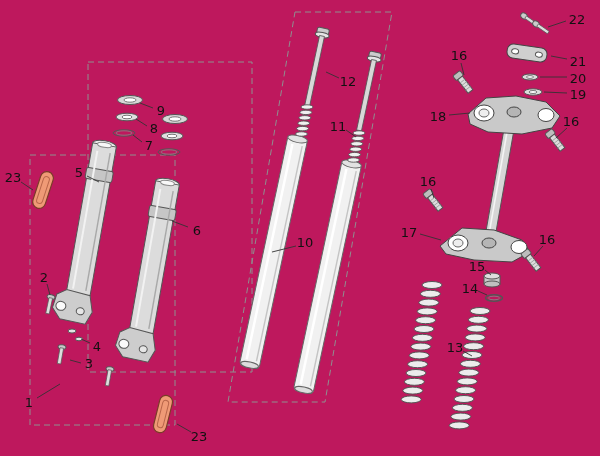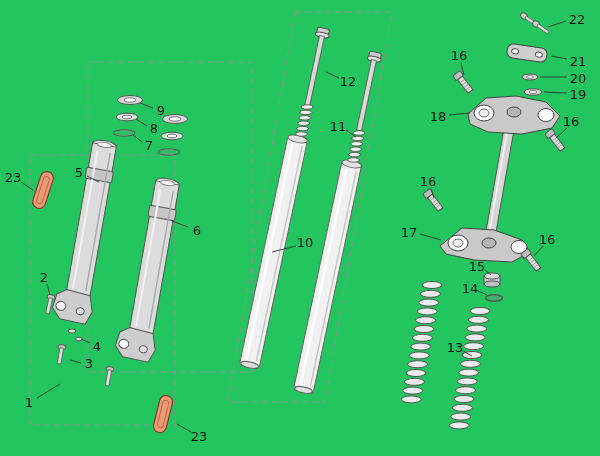--- a/index.html
+++ b/index.html
@@ -1,16 +1,16 @@
 <!DOCTYPE html>
 <html><head>
 <meta charset="utf-8">
 <style>
   html,body{margin:0;padding:0;background:#ffffff;}
-  .stage{width:600px;height:456px;position:relative;background:#22c55e;overflow:hidden;
+  .stage{width:600px;height:456px;position:relative;background:#be185d;overflow:hidden;
          font-family:"DejaVu Sans", sans-serif;}
   svg{display:block;}
   .dash{fill:none;stroke:#8f8f8f;stroke-width:1;stroke-dasharray:6 4;}
   .leader{stroke:#333;stroke-width:0.9;}
   .callout{font-family:"DejaVu Sans", sans-serif;font-size:13px;fill:#111;}
   .coil ellipse{fill:#ececec;stroke:#555;stroke-width:1;}
   .smallcoil ellipse{fill:#f0f0f0;stroke:#555;stroke-width:0.9;}
 </style>
 </head>
 <body>

